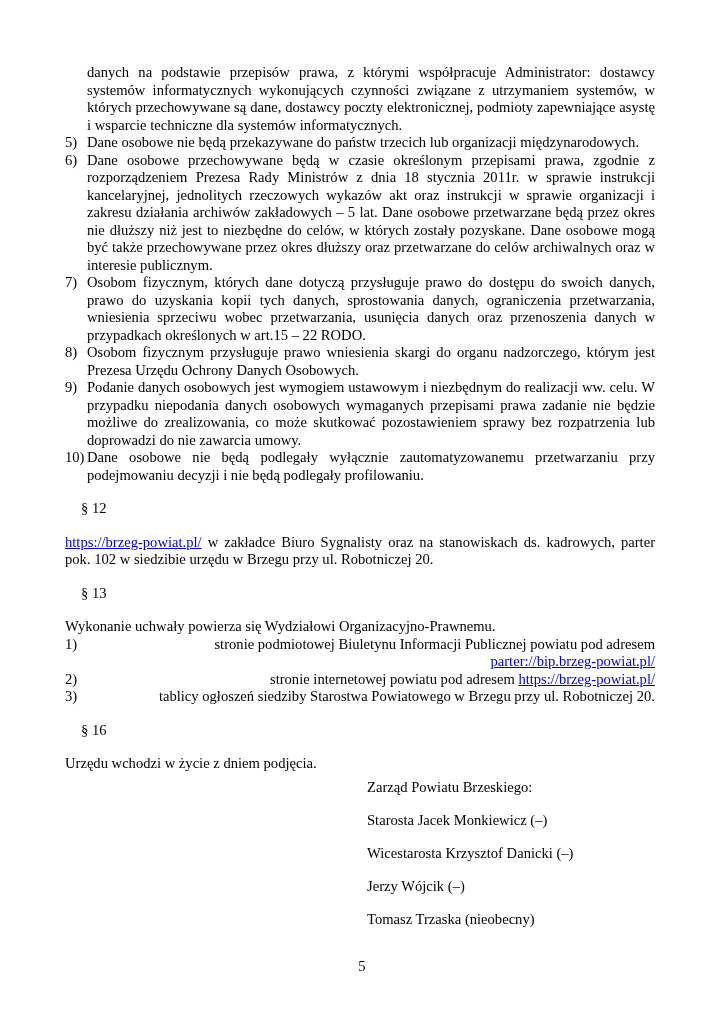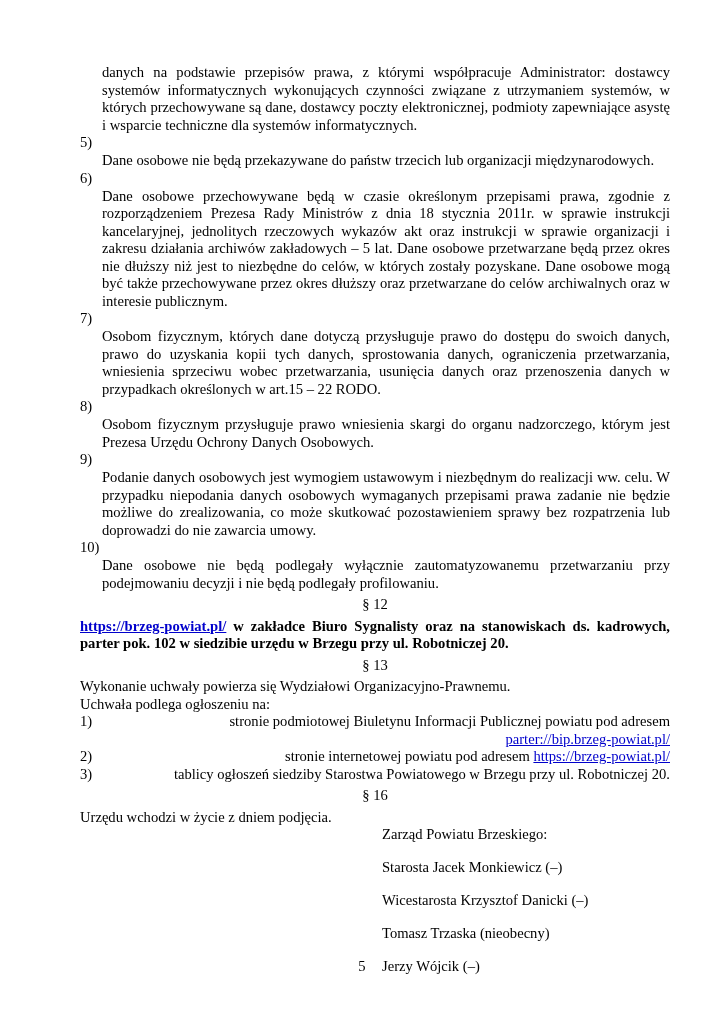--- a/index.html
+++ b/index.html
@@ -13,59 +13,58 @@
     height: 1024px;
     background: #ffffff;
     font-family: "Liberation Serif", serif;
     font-size: 14.6px;
     line-height: 17.5px;
     color: #000000;
     overflow: hidden;
   }
   .content {
     position: absolute;
-    left: 80px;
+    left: 65px;
     top: 64px;
     width: 590px;
   }
   p { margin: 0; }
   .cont {
     padding-left: 22px;
     text-align: justify;
   }
   .li { display: flex; }
   .marker {
     flex: 0 0 auto;
     min-width: 22px;
     white-space: nowrap;
   }
   .txt {
     flex: 1;
     text-align: justify;
-    margin-top: 18px;
   }
   .txt-left {
     flex: 1;
     text-align: right;
   }
   .sec {
-    margin: 4px;
+    margin: 16px;
     font-size: 14.6px;
     line-height: 17.5px;
     font-weight: normal;
-    text-align: center;
   }
   .plain { text-align: left; }
-  .just { text-align: justify; font-weight: bold; }
+  .just { text-align: justify; }
   a.link {
     color: #0000cc;
     text-decoration: underline;
     cursor: pointer;
   }
   .signatures {
+    margin-top: 6px;
     margin-left: 302px;
   }
   .signatures p {
     margin: 0 0 15.5px 0;
   }
   .page-number {
     position: absolute;
     top: 958px;
     left: 0;
     width: 100%;
@@ -109,21 +108,20 @@
       <span class="marker">10)</span>
       <p class="txt">Dane osobowe nie będą podlegały wyłącznie zautomatyzowanemu przetwarzaniu przy podejmowaniu decyzji i nie będą podlegały profilowaniu.</p>
     </div>
 
     <h2 class="sec">§ 12</h2>
     <p class="just"><a href="#" class="link">https://brzeg-powiat.pl/</a><span> w zakładce Biuro Sygnalisty oraz na stanowiskach ds. kadrowych, parter pok. 102 w siedzibie urzędu w Brzegu przy ul. Robotniczej 20.</span></p>
 
     <h2 class="sec">§ 13</h2>
     <p class="plain">Wykonanie uchwały powierza się Wydziałowi Organizacyjno-Prawnemu.</p>
 
-    <p class="plain">Uchwała podlega ogłoszeniu na:</p>
 
     <div class="li">
       <span class="marker">1)</span>
       <p class="txt-left"><span>stronie podmiotowej Biuletynu Informacji Publicznej powiatu pod adresem</span><br><a href="#" class="link">parter://bip.brzeg-powiat.pl/</a></p>
     </div>
 
     <div class="li">
       <span class="marker">2)</span>
       <p class="txt-left"><span>stronie internetowej powiatu pod adresem </span><a href="#" class="link">https://brzeg-powiat.pl/</a></p>
     </div>
@@ -133,20 +131,20 @@
       <p class="txt-left">tablicy ogłoszeń siedziby Starostwa Powiatowego w Brzegu przy ul. Robotniczej 20.</p>
     </div>
 
     <h2 class="sec">§ 16</h2>
     <p class="plain">Urzędu wchodzi w życie z dniem podjęcia.</p>
 
     <div class="signatures">
       <p>Zarząd Powiatu Brzeskiego:</p>
       <p>Starosta Jacek Monkiewicz (–)</p>
       <p>Wicestarosta Krzysztof Danicki (–)</p>
+      <p>Jerzy Wójcik (–)</p>
       <p>Tomasz Trzaska (nieobecny)</p>
-      <p>Jerzy Wójcik (–)</p>
     </div>
 
   </div>
 
   <div class="page-number">5</div>
 </div>
 
 </body></html>

